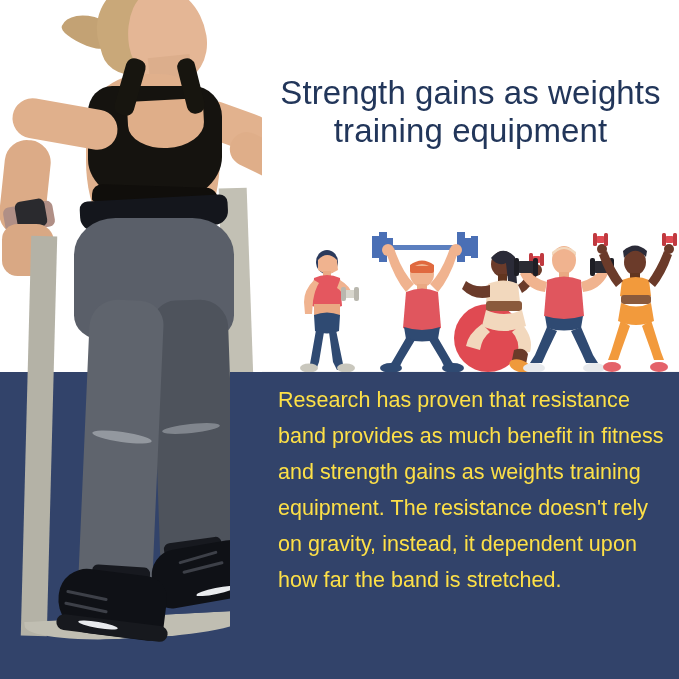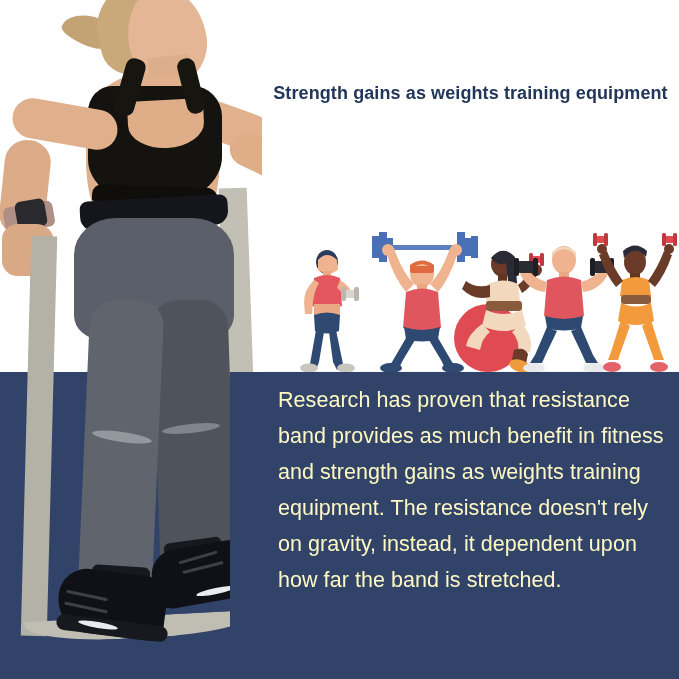--- a/index.html
+++ b/index.html
@@ -319,22 +319,22 @@
     left: 262px; top: 0;
     width: 417px; height: 679px;
     background: #ffffff;
   }
   #headline {
     position: absolute;
     left: 6px; top: 74px;
     width: 405px;
     text-align: center;
     color: #22365a;
-    font-size: 18px;
-    font-weight: 700;
+    font-size: 33px;
+    font-weight: 400;
     line-height: 38px;
     letter-spacing: 0.1px;
   }
 
   
   #illustration {
     position: absolute;
     left: 0; top: 212px;
     width: 417px; height: 162px;
   }
@@ -351,21 +351,21 @@
   #text-panel {
     position: absolute;
     left: -32px; top: 372px;
     width: 449px; height: 307px;
     background: #32436a;
   }
   #body-copy {
     position: absolute;
     left: 48px; top: 10px;
     width: 392px;
-    color: #fef9c3;
+    color: #fde047;
     font-size: 21.5px;
     line-height: 36px;
     font-weight: 400;
     letter-spacing: 0.05px;
   }
 </style>
 </head>
 <body>
 
 <div id="page">

